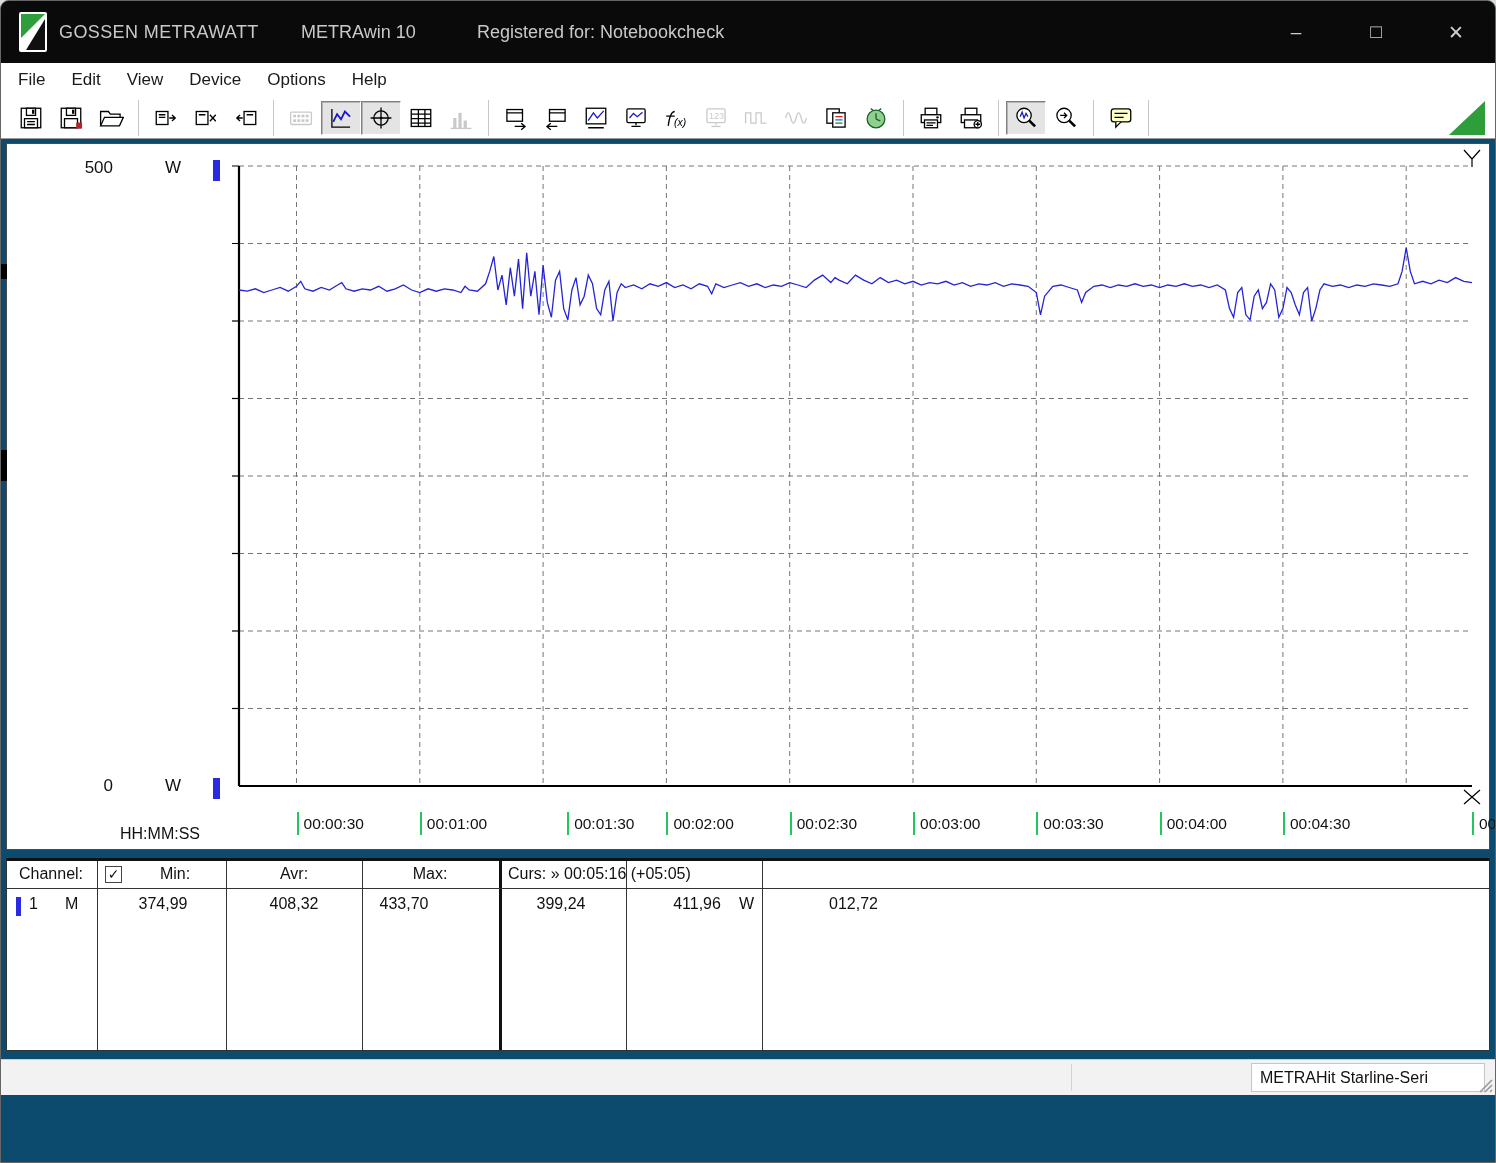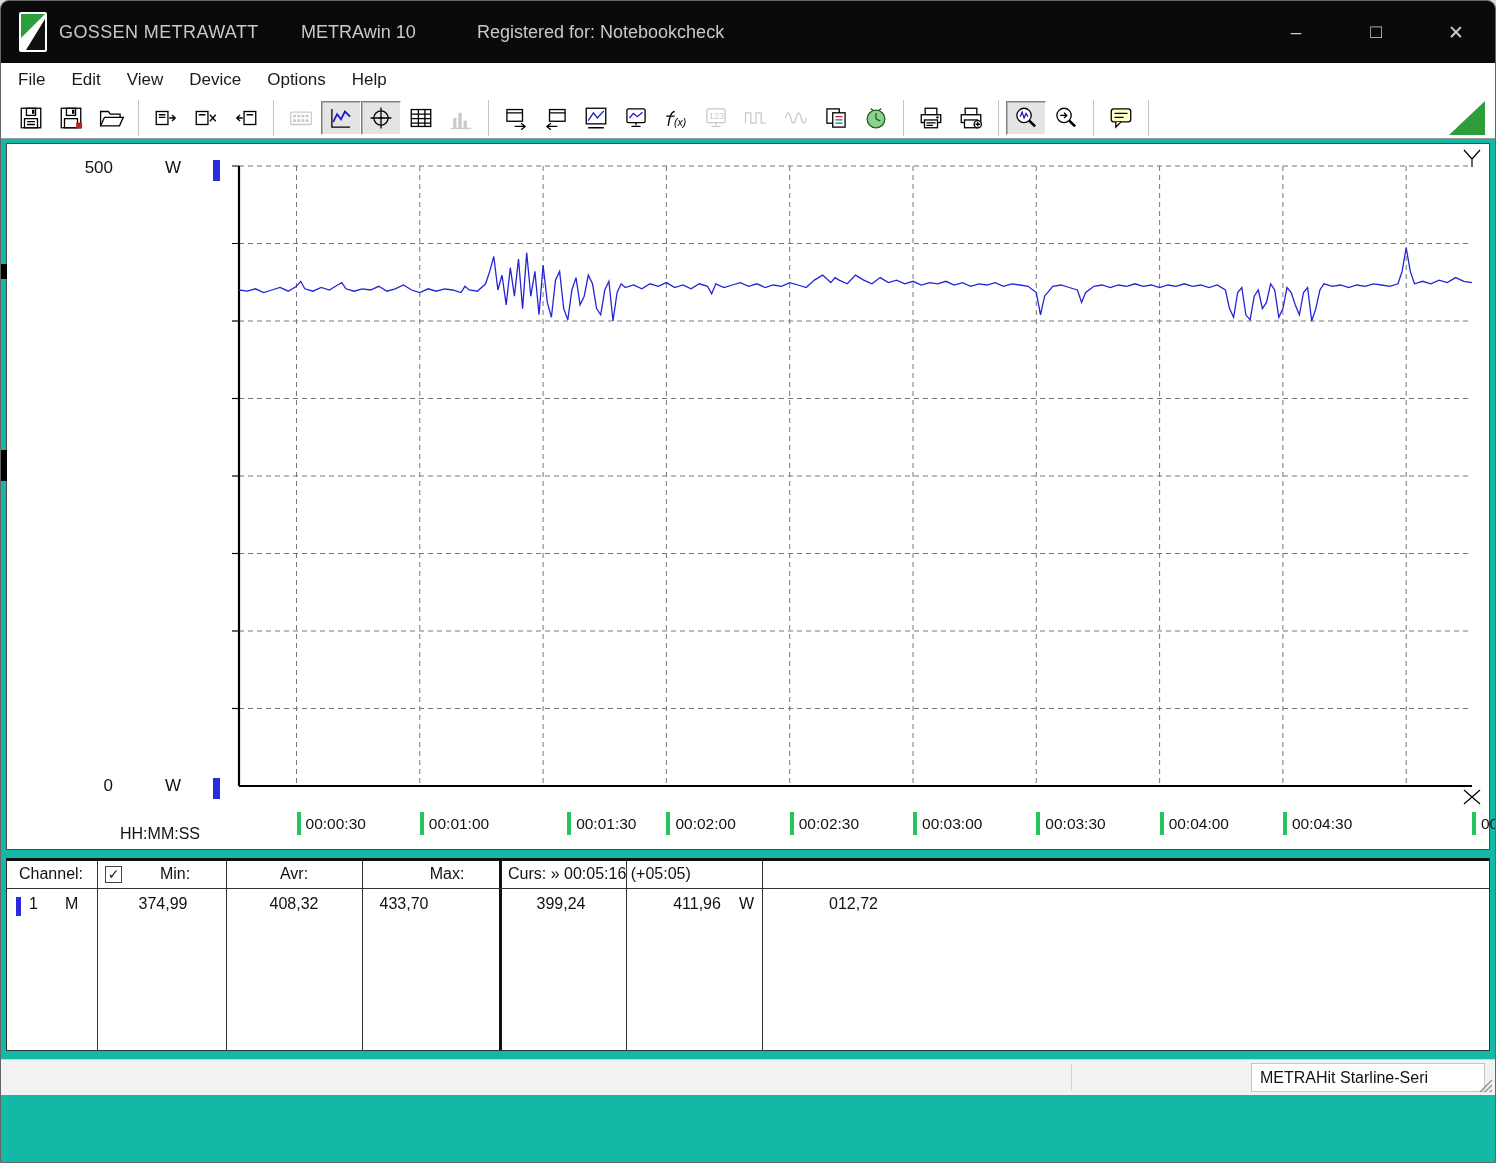--- a/index.html
+++ b/index.html
@@ -1,18 +1,18 @@
 <!DOCTYPE html>
 <html><head>
 <meta charset="utf-8">
 <style>
   * { box-sizing: border-box; margin: 0; padding: 0; }
   html,body { width:1496px; height:1163px; overflow:hidden; background:#dadada; }
   body { font-family:"Liberation Sans", sans-serif; color:#111; }
-  .window { position:relative; width:1496px; height:1163px; background:#14b8a6;
+  .window { position:relative; width:1496px; height:1163px; background:#0c4a6e;
             border-radius:9px 9px 0 0; overflow:hidden; border:1px solid #666; }
 
   
   .titlebar { height:62px; background:#0a0a0a; color:#c9c9c9; display:flex;
               align-items:center; position:relative; }
   .logo { margin-left:18px; flex:0 0 auto; }
   .tb-brand { margin-left:12px; font-size:18px; letter-spacing:.4px; }
   .tb-app { position:absolute; left:300px; font-size:18px; }
   .tb-reg { position:absolute; left:476px; font-size:18px; }
   .winbtn { position:absolute; top:14px; width:46px; height:34px; display:flex;
@@ -59,21 +59,21 @@
   .ymark { position:absolute; width:7px; height:21px; background:#2a2ae0; }
   .ymark-top { left:206px; top:16px; }
   .ymark-bot { left:206px; top:634px; }
   .plotwrap { position:absolute; left:232px; top:22px; width:1233px; height:620px; }
   .plotwrap svg { overflow:visible; display:block; }
   .grid { stroke:#767676; stroke-width:1; stroke-dasharray:5 4; }
   .axis { stroke:#000; stroke-width:1.2; fill:none; }
   .axis2 { stroke:#000; stroke-width:2.2; }
   .xrow { position:absolute; left:0; right:0; top:668px; height:26px; }
   .xtitle { position:absolute; left:113px; top:13px; font-size:16px; }
-  .xtick { position:absolute; top:0; height:23px; line-height:23px; border-left:4px solid #22c55e;
+  .xtick { position:absolute; top:0; height:23px; line-height:23px; border-left:2px solid #22c55e;
            padding-left:5px; font-size:15.5px; white-space:nowrap; }
 
   
   .ctable { position:relative; margin:8px 5px 0 5px; height:193px; background:#fff;
             border:1px solid #333; border-top:3px solid #111; font-size:16px; }
   .vline { position:absolute; top:0; bottom:0; width:1px; background:#333; }
   .vline.thick { width:3px; background:#111; }
   .hline-head { position:absolute; left:0; right:0; top:27px; height:1px; background:#333; }
   .cth { position:absolute; top:4px; white-space:pre; }
   .ctd { position:absolute; top:34px; white-space:pre; }
@@ -400,21 +400,21 @@
     <div class="vline" style="left:355px"></div>
     <div class="vline thick" style="left:492px"></div>
     <div class="vline" style="left:619px"></div>
     <div class="vline" style="left:755px"></div>
     <div class="hline-head"></div>
 
     <div class="cth" style="left:12px">Channel:</div>
     <div class="chkbox" id="chan-chk">✓</div>
     <div class="cth center" style="left:168px">Min:</div>
     <div class="cth center" style="left:287px">Avr:</div>
-    <div class="cth center" style="left:440px">Max:</div>
+    <div class="cth center" style="left:423px">Max:</div>
     <div class="cth" style="left:501px">Curs: » 00:05:16 (+05:05)</div>
 
     <div class="chanmark"></div>
     <div class="ctd" style="left:22px">1</div>
     <div class="ctd" style="left:58px">M</div>
     <div class="ctd center" style="left:156px">374,99</div>
     <div class="ctd center" style="left:287px">408,32</div>
     <div class="ctd center" style="left:397px">433,70</div>
     <div class="ctd center" style="left:554px">399,24</div>
     <div class="ctd center" style="left:690px">411,96</div>

